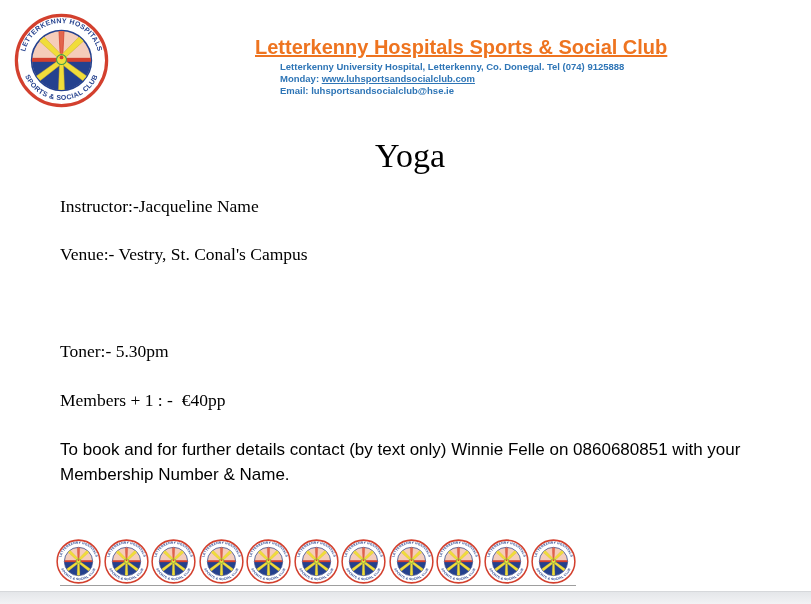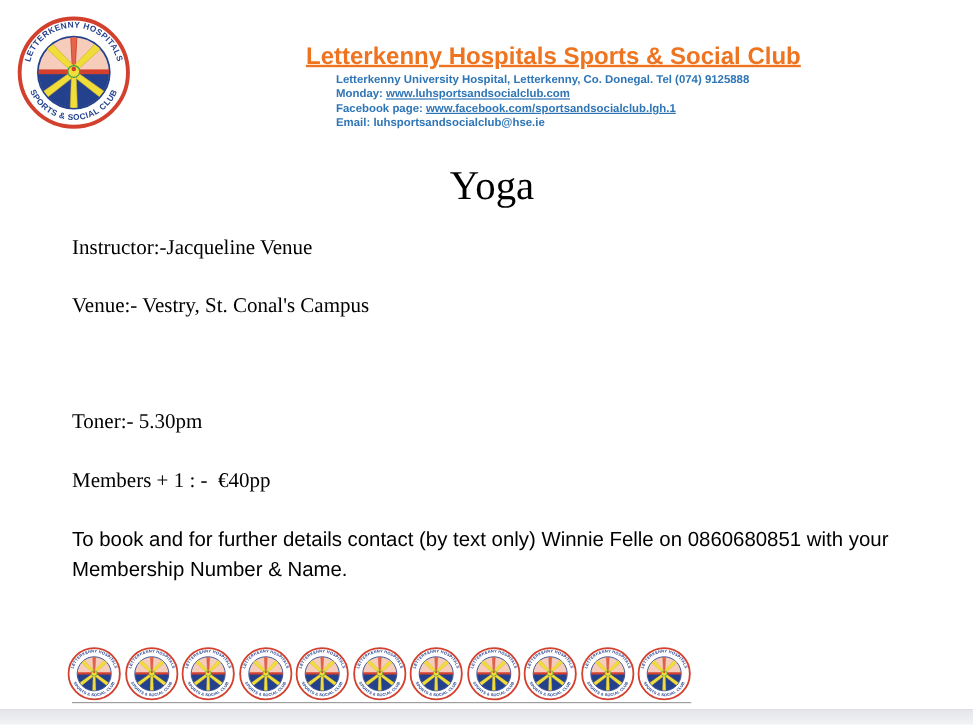--- a/index.html
+++ b/index.html
@@ -148,27 +148,26 @@
 
     <svg class="club-logo" viewBox="0 0 100 100">
       <use href="#club-badge"></use>
     </svg>
 
     <div class="header-title">Letterkenny Hospitals Sports &amp; Social Club</div>
 
     <div class="header-info">
       <div>Letterkenny University Hospital, Letterkenny, Co. Donegal. Tel (074) 9125888</div>
       <div><span>Monday: </span><a>www.luhsportsandsocialclub.com</a></div>
-      <div><span>Facebook page: </span><a>www.facebook.com/sportsandsocialclub.lgh.1</a></div>
       <div><span>Email: </span><span>luhsportsandsocialclub@hse.ie</span></div>
     </div>
 
     <div class="event-title">Yoga</div>
 
-    <div class="detail instructor">Instructor:-Jacqueline Venue</div>
+    <div class="detail instructor">Instructor:-Jacqueline Name</div>
     <div class="detail venue">Venue:- Vestry, St. Conal's Campus</div>
     <div class="detail time">Toner:- 5.30pm</div>
     <div class="detail price">Members + 1 : -  €40pp</div>
 
     <div class="booking">To book and for further details contact (by text only) Winnie Felle on 0860680851 with your Membership Number &amp; Name.</div>
 
     <div class="badge-row">
       <svg viewBox="0 0 100 100">
           <use href="#club-badge"></use>
         </svg>

